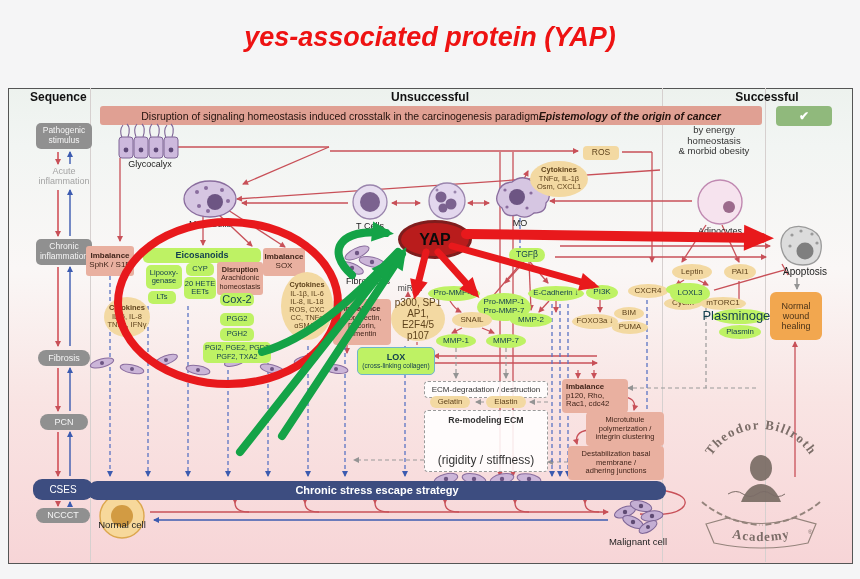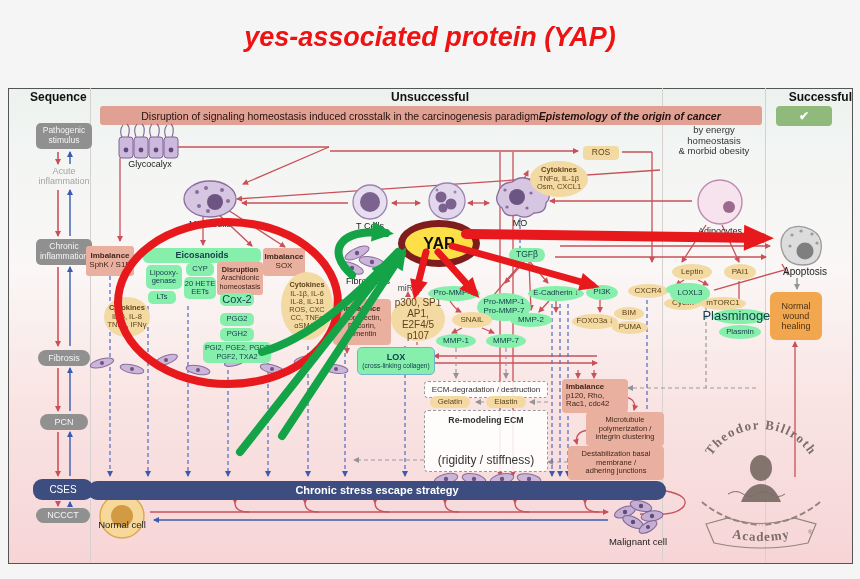--- a/index.html
+++ b/index.html
@@ -5,52 +5,52 @@
   html,body{margin:0;padding:0;background:#f5f5f6;font-family:"Liberation Sans",sans-serif;}
   .stage{position:relative;width:860px;height:579px;background:#f5f5f6;overflow:hidden;}
   .abs{position:absolute;}
   .title{width:860px;top:22px;text-align:center;font-size:27px;font-weight:bold;font-style:italic;color:#ee1212;}
   .panel{left:8px;top:88px;width:843px;height:474px;border:1px solid #555;
      background:linear-gradient(180deg,#edf2ee 0%,#f2f5f3 12%,#faf7f6 38%,#f9e4e3 66%,#f7d5d7 100%);}
   .vline{width:1px;background:#d6d0cf;}
   .hdr{font-weight:bold;font-size:12px;color:#111;}
   .node{position:absolute;display:flex;flex-direction:column;align-items:center;justify-content:center;
         text-align:center;white-space:pre-line;line-height:1.12;border-radius:5px;}
-  .blue{background:#86efac;color:#14404f;}
+  .blue{background:#bef264;color:#14404f;}
   .salmon{background:#e9b0a0;color:#42251b;}
   .tan{background:#f3d9a2;color:#5f431c;}
   .ell{border-radius:50%;}
   .graypill{background:#909090;color:#f5f5f5;border-radius:5px;}
   .pill{border-radius:9px;}
   .navy{background:#3d4d80;color:#fff;}
   .orange{background:#f2a74f;color:#4a3318;}
   .bold{font-weight:bold;}
   .lbl{position:absolute;text-align:center;color:#222;white-space:pre-line;line-height:1.12;}
   .dashedbox{position:absolute;border:1.4px dashed #9a9a9a;background:rgba(255,255,255,0.88);border-radius:4px;
         display:flex;flex-direction:column;align-items:center;justify-content:flex-start;text-align:center;color:#333;}
-  .yap{position:absolute;background:#fde047;border:7px solid #7f1d1d;border-radius:50%;
+  .yap{position:absolute;background:#b91c1c;border:3px solid #7f1d1d;border-radius:50%;
        display:flex;align-items:center;justify-content:center;font-weight:bold;font-size:16px;color:#0c0c0c;}
   svg{position:absolute;left:0;top:0;overflow:visible;}
   .noptr{pointer-events:none;}
 </style>
 </head>
 <body>
 
 <div class="stage">
 
   <div class="abs title">yes-associated protein (YAP)</div>
 
   <div class="abs panel"></div>
   <div class="abs vline" style="left:90px;top:88px;height:474px;"></div>
   <div class="abs vline" style="left:662px;top:88px;height:474px;"></div>
   <div class="abs vline" style="left:765px;top:88px;height:474px;"></div>
 
   <div class="abs hdr" style="left:30px;top:90px;width:70px;">Sequence</div>
   <div class="abs hdr" style="left:330px;top:90px;width:200px;text-align:center;">Unsuccessful</div>
-  <div class="abs hdr" style="left:748px;top:90px;width:104px;text-align:right;">Successful</div>
+  <div class="abs hdr" style="left:715px;top:90px;width:104px;text-align:center;">Successful</div>
 
   <div class="abs" style="left:100px;top:106px;width:662px;height:19px;background:#e0a093;border-radius:3px;
        display:flex;align-items:center;justify-content:center;font-size:10.5px;color:#23120d;">
     <span>Disruption of signaling homeostasis induced crosstalk in the carcinogenesis paradigm </span>
     <span style="font-weight:bold;font-style:italic;">Epistemology of the origin of cancer</span>
   </div>
   <div class="abs" style="left:776px;top:106px;width:56px;height:20px;background:#90b97c;border-radius:4px;
        display:flex;align-items:center;justify-content:center;color:#fff;font-weight:bold;font-size:12px;">✔</div>
   <div class="lbl" style="left:666px;top:125px;width:96px;font-size:9.5px;color:#333;">by energy homeostasis
 &amp; morbid obesity</div>

